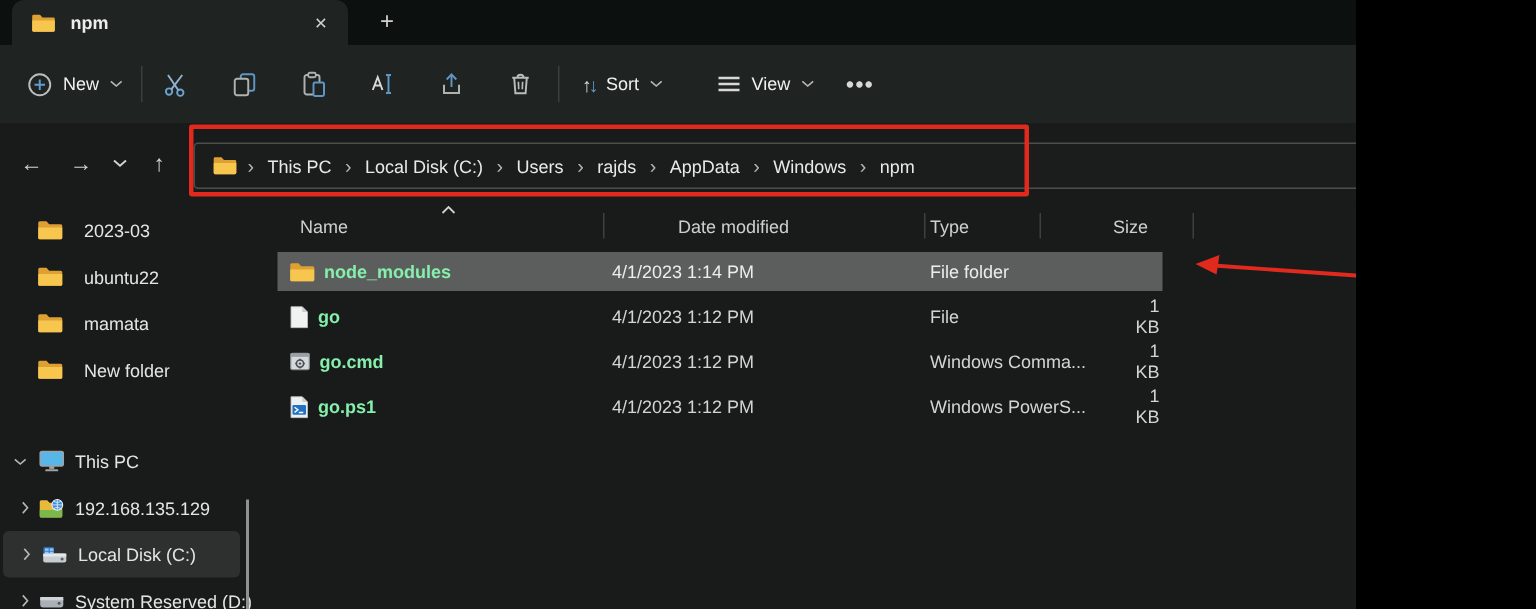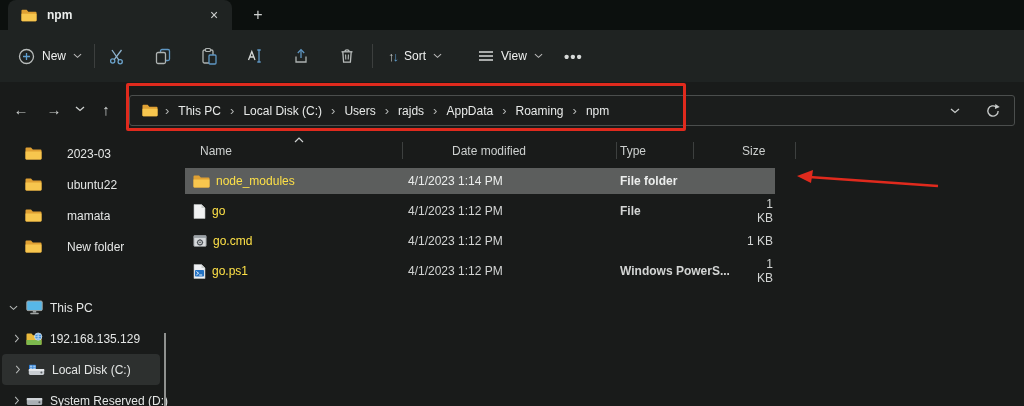--- a/index.html
+++ b/index.html
@@ -1,17 +1,17 @@
 <!DOCTYPE html>
 <html><head>
 <meta charset="utf-8">
 <style>
   * { margin:0; padding:0; box-sizing:border-box; }
   body { background:#000; font-family:"Liberation Sans", sans-serif; }
-  .window { position:relative; width:1024px; height:406px; background:#191b1a; overflow:hidden; color:#eceeed; font-size:12px; }
+  .window { position:relative; width:904px; height:406px; background:#191b1a; overflow:hidden; color:#eceeed; font-size:12px; }
 
   
   .tabbar { position:absolute; top:0; left:0; right:0; height:30px; background:#0c100e; }
   .tab { position:absolute; left:8px; top:0; width:224px; height:30px; background:#1f2322;
          border-radius:8px 8px 0 0; display:flex; align-items:center; padding:0 8px 0 13px; }
   .tab-label { margin-left:10px; flex:1; color:#eceeed; font-weight:bold; font-size:12px; }
   .tab-close { width:20px; height:20px; border:none; background:transparent; color:#cfd1d0;
                font-size:14px; line-height:20px; text-align:center; border-radius:4px; cursor:pointer; }
   .new-tab { position:absolute; left:246px; top:3px; width:24px; height:24px; border:none; background:transparent;
              color:#cfd1d0; font-size:16px; border-radius:4px; cursor:pointer; }
@@ -37,43 +37,43 @@
   .crumb { color:#e8eae9; padding:2px 2px; cursor:pointer; white-space:nowrap; }
   .crumb-sep { color:#b4b7b6; margin:0 7px; font-size:13px; }
   .ab-right { margin-left:auto; display:flex; align-items:center; gap:16px; }
   .ab-iconbtn { background:transparent; border:none; cursor:pointer; width:22px; height:22px;
                 display:flex; align-items:center; justify-content:center; }
 
   
   .sidebar { position:absolute; left:0; top:135px; width:170px; bottom:0; overflow:hidden; }
   .side-item { height:31px; display:flex; align-items:center; cursor:pointer; color:#e4e6e5; }
   .pinned { position:absolute; top:3px; left:0; right:0; }
-  .pinned .side-item { padding-left:25px; gap:25px; }
+  .pinned .side-item { padding-left:25px; gap:14px; }
   .tree { position:absolute; top:157px; left:0; right:0; }
   .tree .side-item { gap:0; }
   .tw-chev { width:26px; display:flex; justify-content:center; flex:none; }
   .tw-chev.child { padding-left:8px; }
   .tw-icon { width:24px; display:flex; justify-content:flex-start; flex:none; }
   .tree .side-item.selected { background:#2d302f; border-radius:4px; margin:0 10px 0 2px; }
   .tree .side-item.selected .tw-chev.child { padding-left:6px; }
   .side-label { white-space:nowrap; overflow:hidden; }
   .side-scrollbar { position:absolute; left:164px; top:198px; width:2px; height:80px; background:#8f918f; cursor:pointer; }
 
   .filearea { position:absolute; left:170px; top:135px; right:0; bottom:0; }
   .fl-header { position:absolute; top:0; left:0; right:0; height:28px; }
   .fl-col { position:absolute; top:9px; color:#cdd0cf; cursor:pointer; }
   .fl-sep { position:absolute; top:7px; width:1px; height:17px; background:#3d403f; }
   .fl-caret { position:absolute; top:2px; left:124px; }
   .fl-rows { position:absolute; top:31px; left:15px; width:590px; }
   .frow { height:30px; display:flex; align-items:center; cursor:pointer; }
   .frow.selected { height:26px; margin:2px 0; background:#5c5e5d; }
   .cell-name { width:223px; display:flex; align-items:center; gap:6px; padding-left:8px; flex:none; }
-  .cell-name .fname { color:#fde047; }
+  .cell-name .fname { color:#86efac;font-weight:bold; }
   .cell-date { width:212px; color:#d3d5d4; flex:none; }
-  .cell-type { width:130px; color:#d3d5d4; flex:none;font-weight:bold; }
+  .cell-type { width:130px; color:#d3d5d4; flex:none; }
   .cell-size { flex:1; text-align:right; padding-right:2px; color:#d3d5d4; }
   .frow.selected .cell-date, .frow.selected .cell-type { color:#eceeed; }
 
   
   .anno-rect { position:absolute; left:126px; top:83px; width:560px; height:48px;
                border:3px solid #e02a1d; border-radius:2px; pointer-events:none; z-index:20; }
   .anno-arrow { position:absolute; left:795px; top:168px; z-index:20; pointer-events:none; }
 
   svg { display:block; }
 </style>
@@ -219,21 +219,21 @@
       <span class="crumb">This PC</span>
       <span class="crumb-sep">›</span>
       <span class="crumb">Local Disk (C:)</span>
       <span class="crumb-sep">›</span>
       <span class="crumb">Users</span>
       <span class="crumb-sep">›</span>
       <span class="crumb">rajds</span>
       <span class="crumb-sep">›</span>
       <span class="crumb">AppData</span>
       <span class="crumb-sep">›</span>
-      <span class="crumb">Roaming</span>
+      <span class="crumb">Windows</span>
       <span class="crumb-sep">›</span>
       <span class="crumb">npm</span>
 
       <span class="ab-right">
         <button class="ab-iconbtn">
           <svg width="10" height="6" viewBox="0 0 10 6">
               <polyline points="1,1 5,4.5 9,1" fill="none" stroke="#c7cac9" stroke-width="1.3"></polyline>
             </svg>
         </button>
         <button class="ab-iconbtn">
@@ -411,20 +411,21 @@
                 <rect x="0.8" y="1.5" width="12.4" height="11" rx="1.2" fill="#d6d9dc" stroke="#85898c" stroke-width="0.8"></rect>
                 <rect x="0.8" y="1.5" width="12.4" height="2.4" fill="#9aa0a5"></rect>
                 <circle cx="7" cy="8.4" r="2.4" fill="none" stroke="#4a4f54" stroke-width="1.1"></circle>
                 <circle cx="7" cy="8.4" r="0.8" fill="#4a4f54"></circle>
                 <path d="M7 5.2 v1 M7 10.6 v1 M3.8 8.4 h1 M9.2 8.4 h1" stroke="#4a4f54" stroke-width="1"></path>
               </svg>
             </span>
           <span class="fname">go.cmd</span>
         </div>
         <div class="cell-date">4/1/2023 1:12 PM</div>
+        <div class="cell-type">Windows Comma...</div>
         <div class="cell-size">1 KB</div>
       </div>
 
       <div class="frow">
         <div class="cell-name">
           <span>
               <svg width="13" height="15" viewBox="0 0 13 15">
                 <path d="M1 0.5 H8.5 L12 4 V14.5 H1 Z" fill="#eef1f4" stroke="#b9bdbc" stroke-width="0.6"></path>
                 <path d="M8.5 0.5 L12 4 H8.5 Z" fill="#c9cdcc"></path>
                 <rect x="2" y="6" width="9" height="6.5" rx="0.8" fill="#2272c3"></rect>

